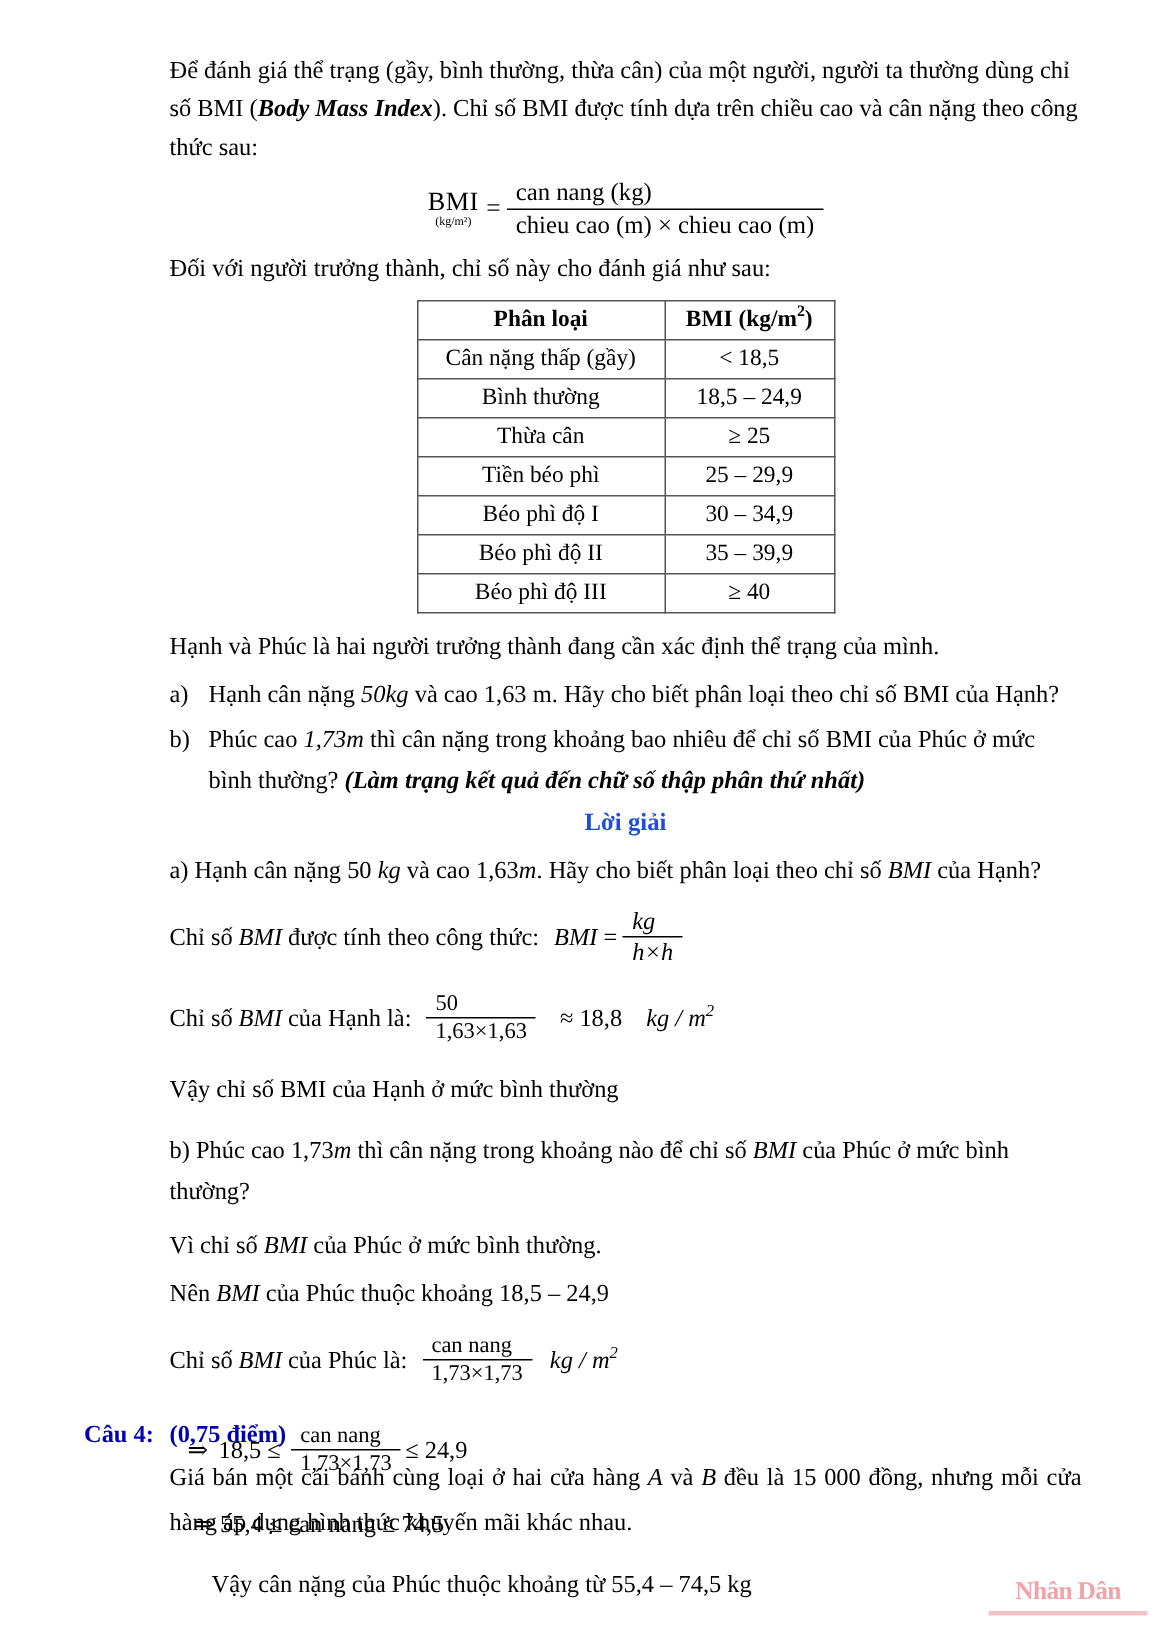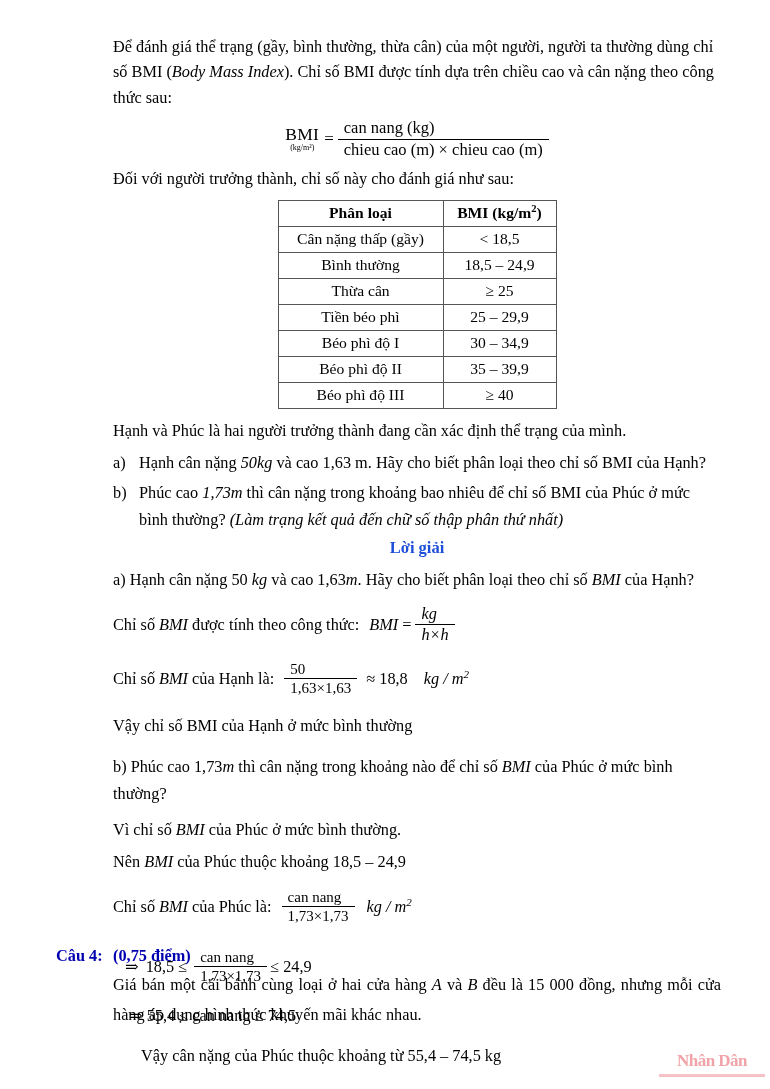--- a/index.html
+++ b/index.html
@@ -29,21 +29,21 @@
     width: 608px;
   }
   p.para {
     margin: 0 0 0 0;
     font-size: 16.3px;
     line-height: 25.4px;
     text-align: left;
   }
   .blk { margin-bottom: 9px; }
   .intro { text-align: justify; }
-  .it { font-style: italic; }
+  .it { font-style: italic; font-weight: bold; }
 
   
   .formula-bmi {
     display: flex;
     justify-content: center;
     align-items: center;
     margin: 9px 0 7px 0;
     font-size: 16.5px;
   }
   .bmi-lhs {
@@ -269,21 +269,21 @@
 
     <div class="solline tall" style="margin-top:14px;">
       <span class="lead">Chỉ số </span>
         <span class="mathi lead">BMI</span>
         <span class="lead"> của Hạnh là:</span>
       <span class="sp"></span>
       <span class="frac small-frac">
         <span class="num">50</span>
         <span class="den">1,63×1,63</span>
       </span>
-      <span class="lead" style="margin-left:9px;">≈ 18,8</span>
+      <span class="lead" style="margin-left:16px;">≈ 18,8</span>
       <span class="unit"><span>kg / m</span><sup class="sup">2</sup></span>
     </div>
 
     <p class="solline" style="margin-top:14px;">Vậy chỉ số BMI của Hạnh ở mức bình thường</p>
 
     <p class="solline" style="margin-top:14px; line-height:27px;"><span>b) Phúc cao 1,73</span><span class="mathi">m</span><span> thì cân nặng trong khoảng nào để chỉ số </span><span class="mathi">BMI</span><span> của Phúc ở mức bình thường?</span></p>
 
     <p class="solline" style="margin-top:10px;"><span>Vì chỉ số </span><span class="mathi">BMI</span><span> của Phúc ở mức bình thường.</span></p>
 
     <p class="solline" style=""><span>Nên </span><span class="mathi">BMI</span><span> của Phúc thuộc khoảng 18,5 – 24,9</span></p>

